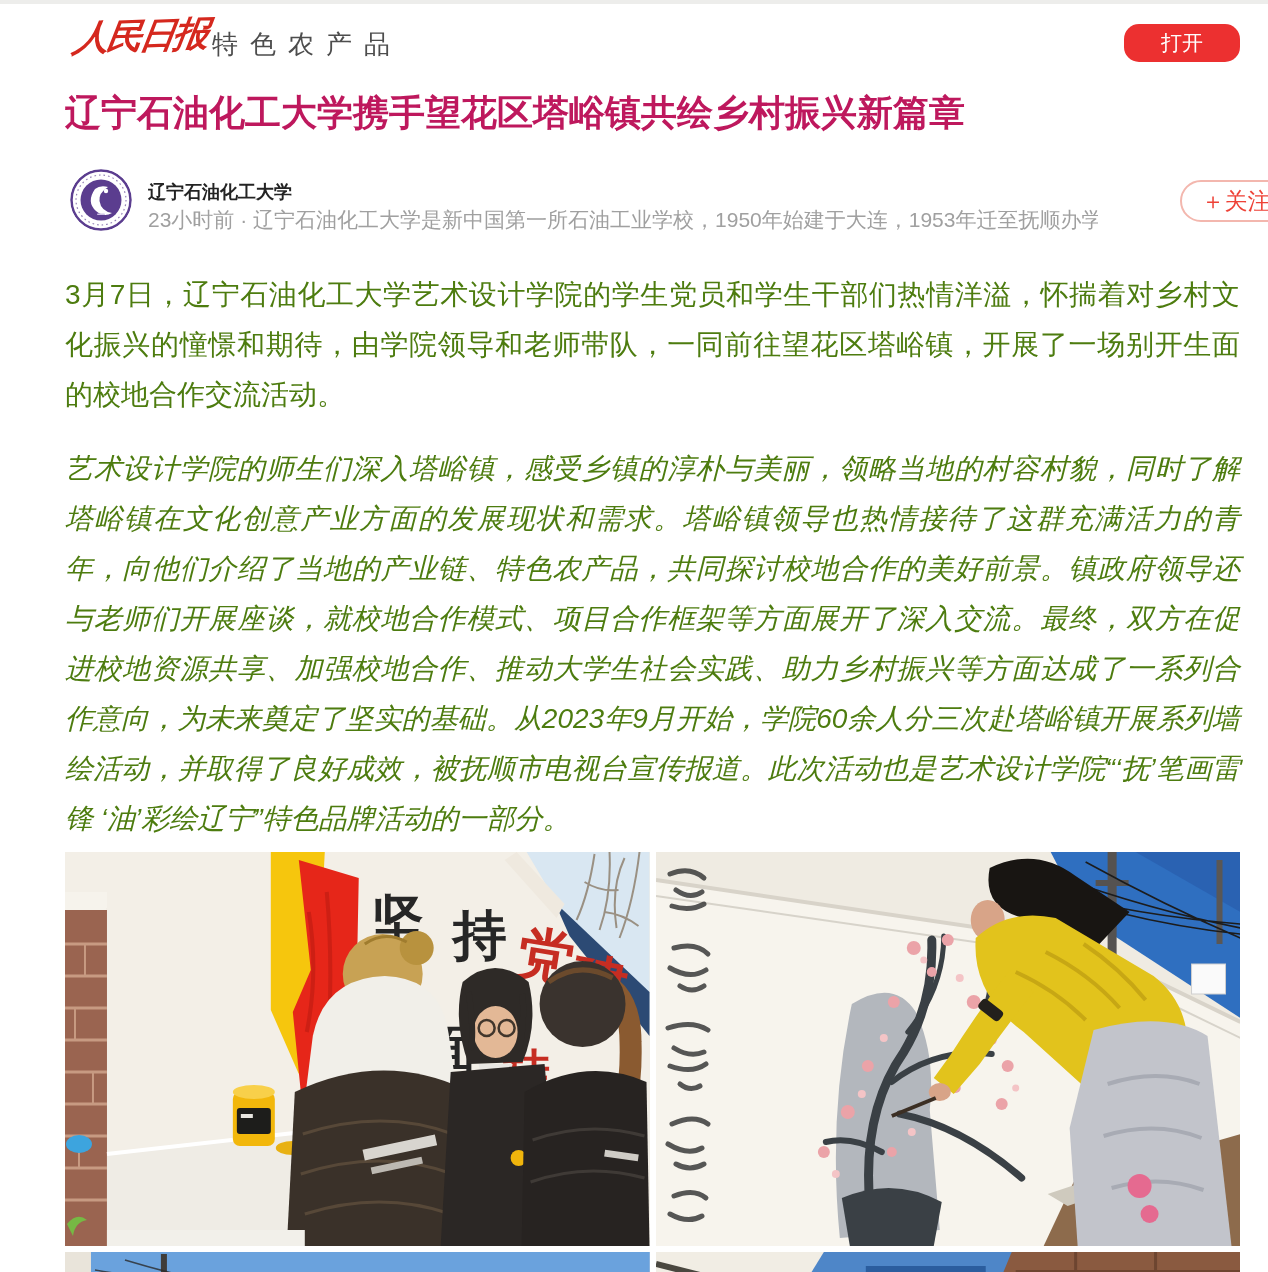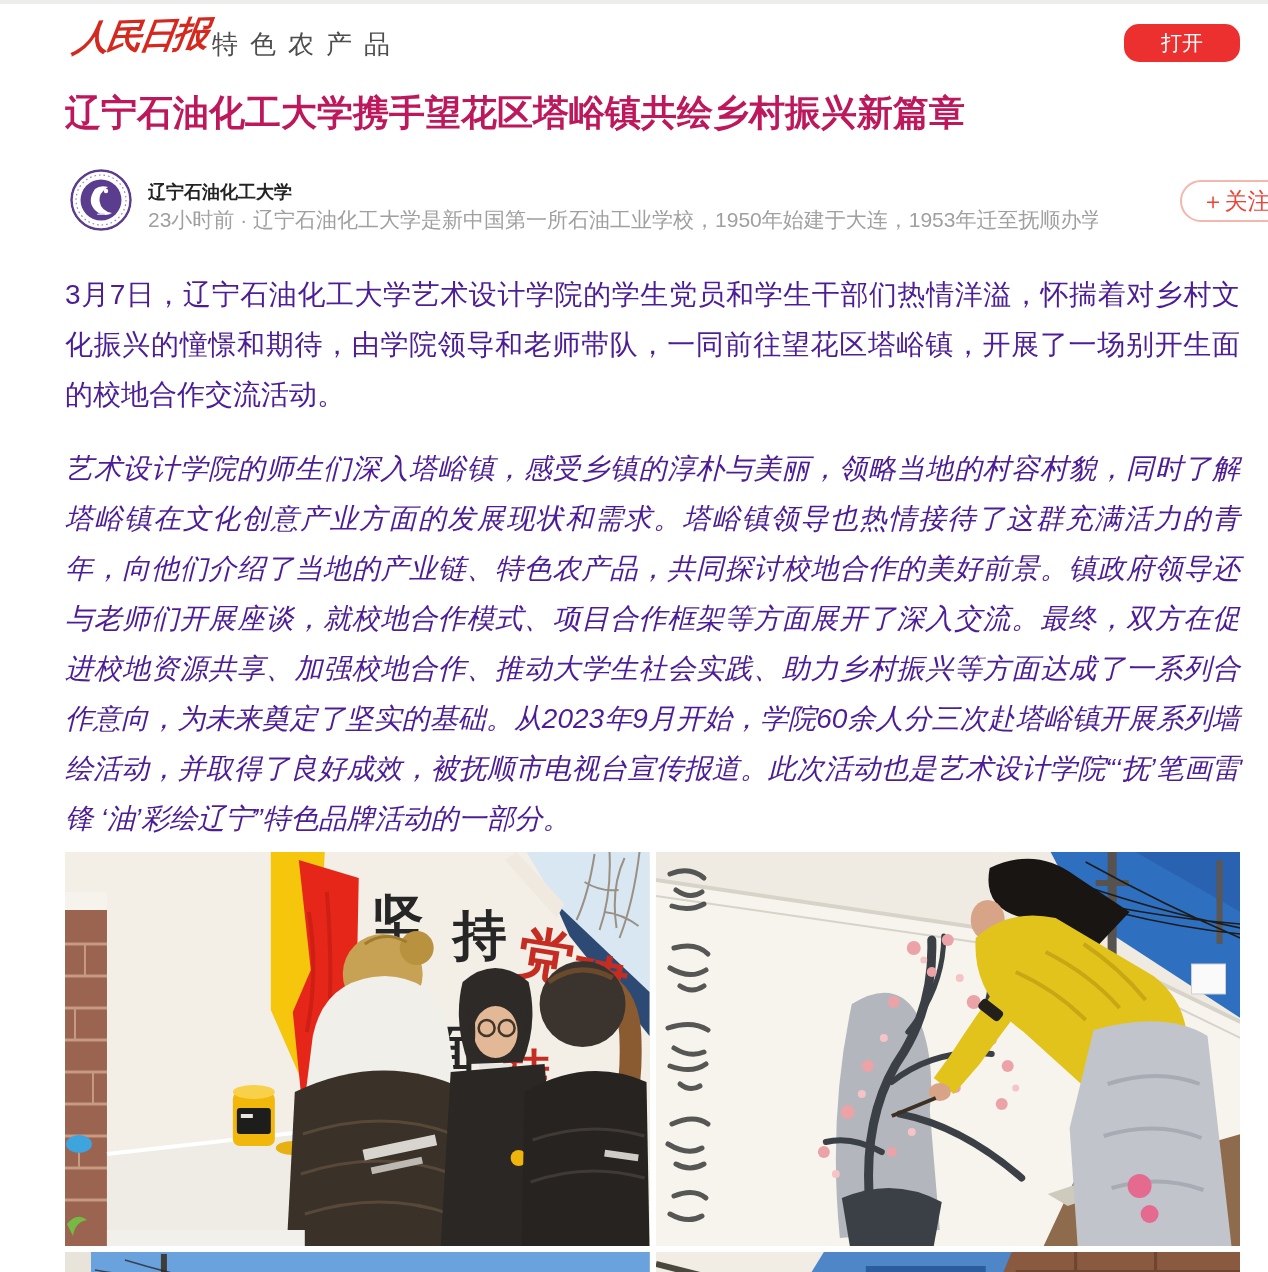--- a/index.html
+++ b/index.html
@@ -48,21 +48,21 @@
   .follow-btn {
     position:absolute; left:1180px; top:180px; width:112px; height:42px;
     background:#fff; border:2px solid #f3b7ae; border-radius:21px;
     color:#ee4237; font-size:23px; line-height:38px; text-align:center;
     cursor:pointer; font-family:inherit;
   }
 
   
   .para {
     position:absolute; left:65px; width:1175px;
-    font-size:28px; line-height:50px; color:#4c1d95;
+    font-size:28px; line-height:50px; color:#4d7c0f;
     text-align:justify; text-justify:inter-ideograph;
   }
   .para1 { top:270px; }
   .para2 { top:444px;font-style:italic; }
 
   
   .photo-grid {
     position:absolute; left:65px; top:852px; width:1175px;
     display:grid; grid-template-columns:1fr 1fr; gap:6px;
   }

